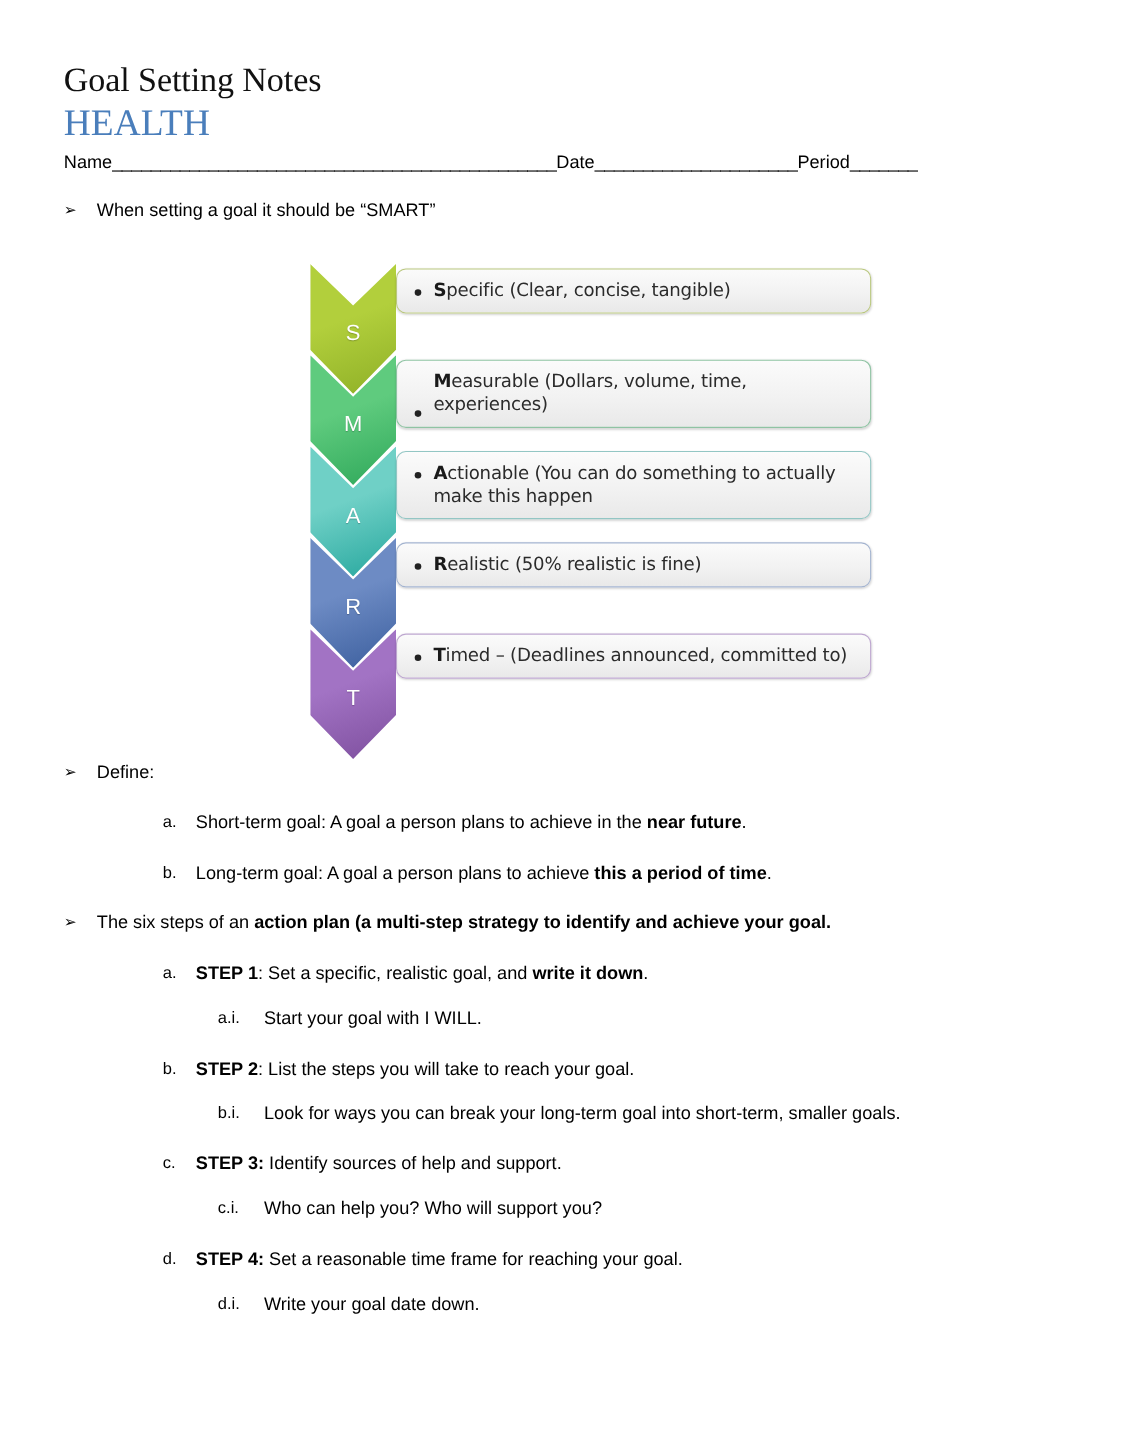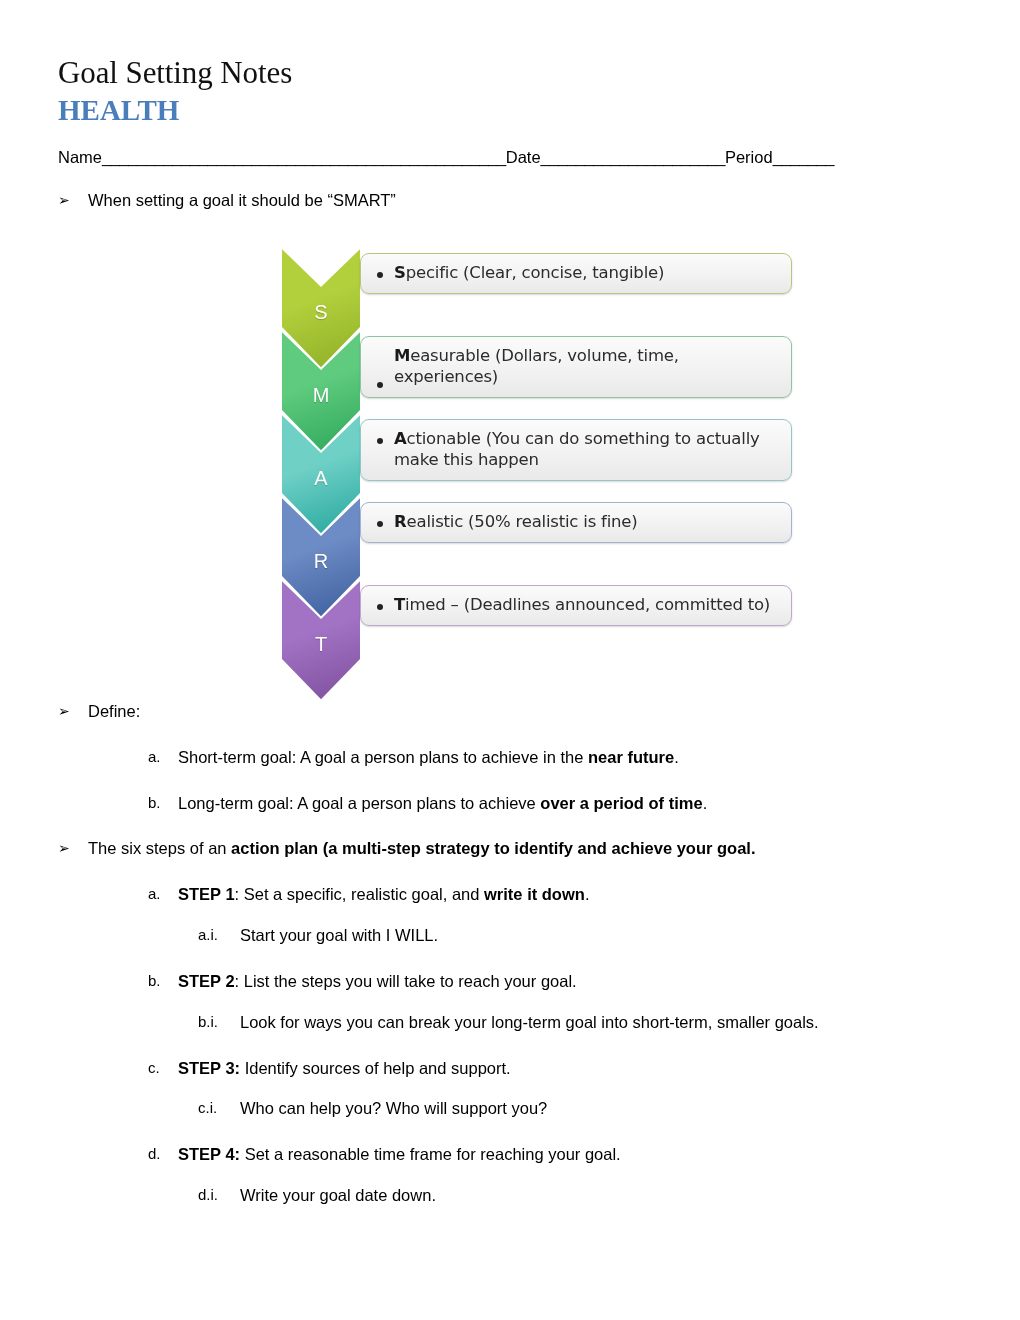--- a/index.html
+++ b/index.html
@@ -31,28 +31,28 @@
     font-family: "Liberation Serif", serif;
     font-size: 31px;
     font-weight: 400;
     line-height: 1.12;
     letter-spacing: -0.1px;
     color: #111111;
     margin: 0;
   }
   .doc-subtitle {
     font-family: "Liberation Serif", serif;
-    font-size: 29px;
-    font-weight: 700;
+    font-size: 34px;
+    font-weight: 400;
     line-height: 1.18;
     color: #4a7ebb;
     margin: 2px 0 0 0;
   }
   .id-line {
-    margin-top: 19px;
+    margin-top: 4px;
     font-size: 16.5px;
     line-height: 1.35;
     white-space: nowrap;
     color: #000;
   }
   .blank {
     letter-spacing: -0.4px;
   }
 
   
@@ -227,21 +227,21 @@
       </div>
     </div>
 
   <div class="lvl1">
     <span class="marker">➢</span>
     <span>Define:</span>
   </div>
 
   <div id="define-items">
       <div class="lvl2"><span class="marker">a.</span><span>Short-term goal: A goal a person plans to achieve in the <b>near future</b>.</span></div>
-      <div class="lvl2"><span class="marker">b.</span><span>Long-term goal: A goal a person plans to achieve <b>over a period of time</b>.</span></div>
+      <div class="lvl2"><span class="marker">b.</span><span>Long-term goal: A goal a person plans to achieve <b>this a period of time</b>.</span></div>
     </div>
 
   <div class="lvl1">
     <span class="marker">➢</span>
     <span><span>The six steps of an </span><b>action plan (a multi-step strategy to identify and achieve your goal.</b></span>
   </div>
 
   <div id="action-steps">
       <div class="lvl2"><span class="marker">a.</span><span><span class="bu">STEP 1</span>: Set a specific, realistic goal, and <span class="bi">write it down</span>.</span></div>
       <div class="lvl3"><span class="marker">a.i.</span><span>Start your goal with I WILL.</span></div>

